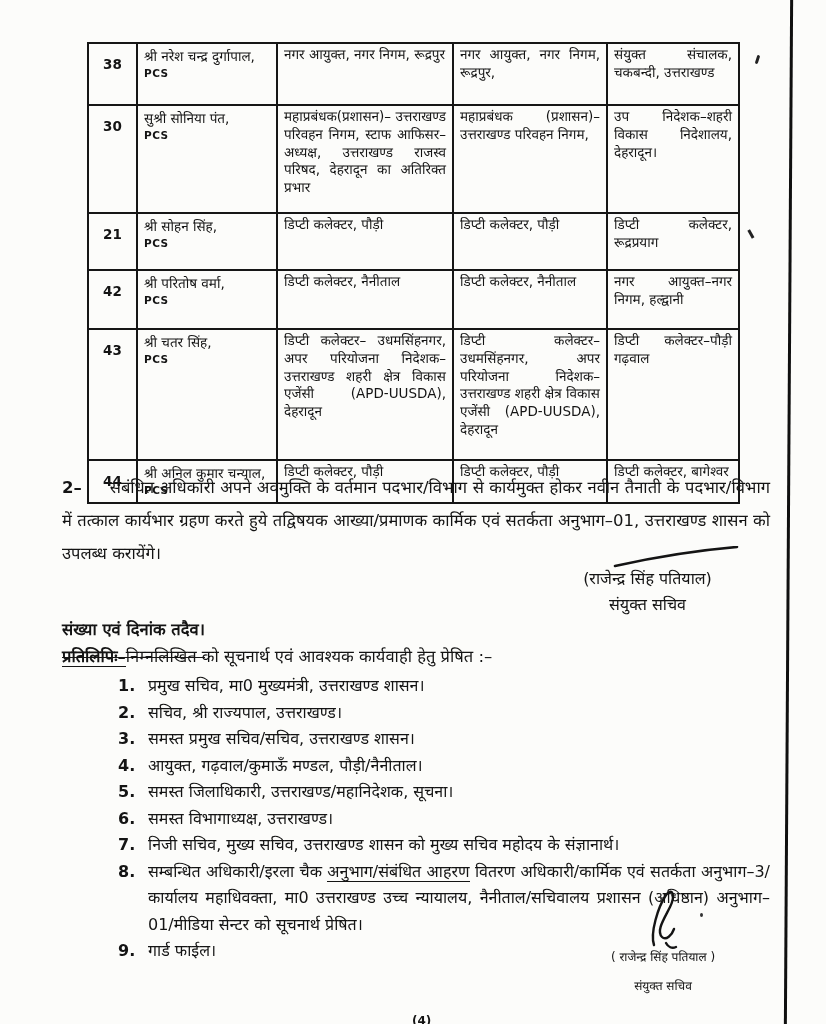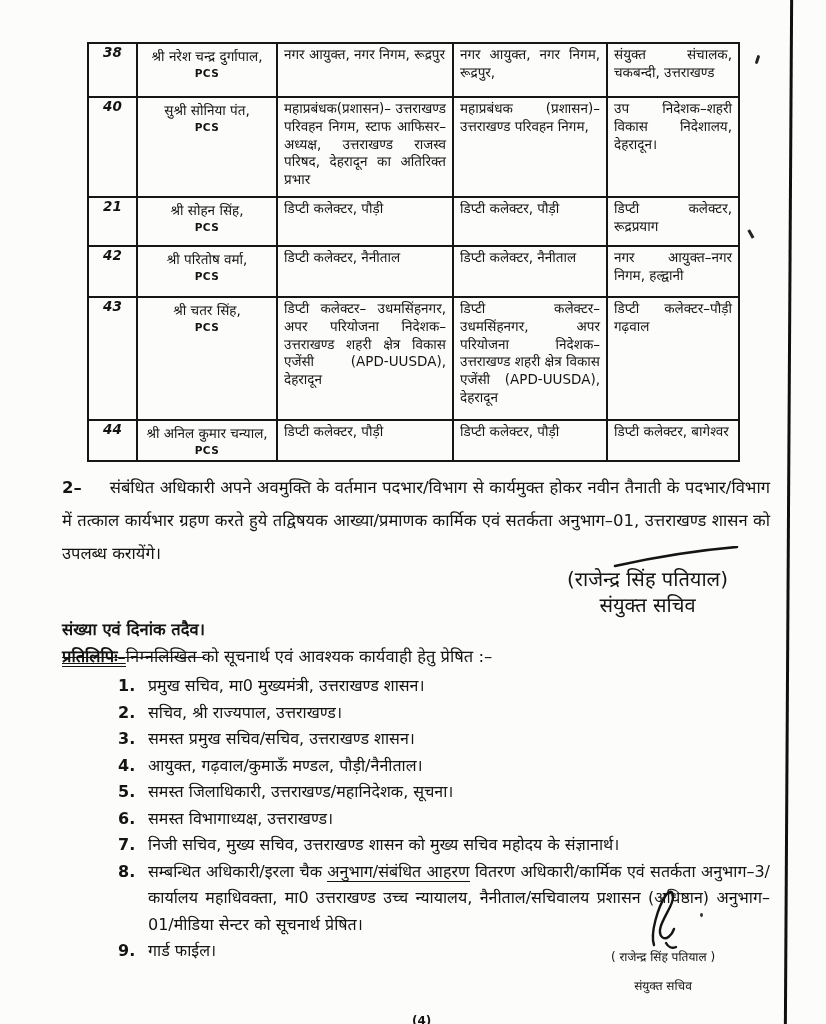--- a/index.html
+++ b/index.html
@@ -20,48 +20,48 @@
     position:absolute;left:87px;top:42px;width:651px;
     border-collapse:collapse;table-layout:fixed;
     font-size:13.5px;line-height:1.32;
   }
   .posting-table td{
     border:2px solid #161616;
     padding:2px 6px 2px 6px;
     vertical-align:top;
     word-wrap:break-word;
   }
-  .posting-table td.c-no{text-align:center;font-weight:bold;padding-top:0;font-style:italic;}
-  .posting-table td.c-name{text-align:center;padding-top:4px;}
+  .posting-table td.c-no{text-align:center;font-weight:bold;padding-top:12px;}
+  .posting-table td.c-name{padding-top:4px;}
   .posting-table .pcs{font-size:10.5px;font-weight:bold;letter-spacing:.5px;margin-top:1px;}
   .posting-table td.c-j{text-align:justify;}
   tr.r38 td{height:46px;} tr.r39 td{height:38px;} tr.r40 td{height:92px;}
   tr.r41 td{height:41px;} tr.r42 td{height:43px;margin-left:10px;} tr.r43 td{height:115px;}
   tr.r44 td{height:27px;}
   
   .para2{
     position:absolute;left:62px;top:471px;width:708px;
     font-size:16.5px;line-height:33px;text-align:justify;
   }
   .para2 .pnum{font-weight:bold;margin-right:28px;}
   .sig-top{
     position:absolute;left:515px;top:546px;width:265px;text-align:center;
-    font-size:20px;line-height:26px;
+    font-size:16px;line-height:26px;
   }
   .sig-top svg{display:block;margin:0 auto -2px 96px;}
   .ref-line{
     position:absolute;left:62px;top:617px;
     font-size:16.5px;font-weight:bold;
     border-bottom:1.6px solid #141414;padding-bottom:17px;
   }
   .copy-line{
     position:absolute;left:62px;top:644px;width:710px;
     font-size:16.5px;
   }
-  .copy-line .lbl{font-weight:bold;border-bottom:1.6px solid #141414;text-decoration:underline;}
+  .copy-line .lbl{font-weight:bold;border-bottom:1.6px solid #141414;}
   .copy-list{
     position:absolute;left:118px;top:673px;width:652px;
     font-size:16px;line-height:26.5px;
   }
   .copy-item{display:flex;align-items:flex-start;}
   .copy-item .num{width:30px;flex:0 0 30px;font-weight:bold;}
   .copy-item .txt{flex:1;text-align:justify;}
   .uln{border-bottom:1.6px solid #141414;}
   .sig-bottom{
     position:absolute;left:528px;top:943px;width:270px;text-align:center;
@@ -99,21 +99,21 @@
         <td class="c-no">38</td>
         <td class="c-name">
           <div>श्री नरेश चन्द्र दुर्गापाल,</div>
           <div class="pcs">PCS</div>
         </td>
         <td class="c-j">नगर आयुक्त, नगर निगम, रूद्रपुर</td>
         <td class="c-j">नगर आयुक्त, नगर निगम, रूद्रपुर,</td>
         <td class="c-j">संयुक्त संचालक, चकबन्दी, उत्तराखण्ड</td>
       </tr>
       <tr class="r40">
-        <td class="c-no">40</td>
+        <td class="c-no">30</td>
         <td class="c-name">
           <div>सुश्री सोनिया पंत,</div>
           <div class="pcs">PCS</div>
         </td>
         <td class="c-j">महाप्रबंधक(प्रशासन)– उत्तराखण्ड परिवहन निगम, स्टाफ आफिसर–अध्यक्ष, उत्तराखण्ड राजस्व परिषद, देहरादून का अतिरिक्त प्रभार</td>
         <td class="c-j">महाप्रबंधक (प्रशासन)– उत्तराखण्ड परिवहन निगम,</td>
         <td class="c-j">उप निदेशक–शहरी विकास निदेशालय, देहरादून।</td>
       </tr>
       <tr class="r41">
         <td class="c-no">21</td>

